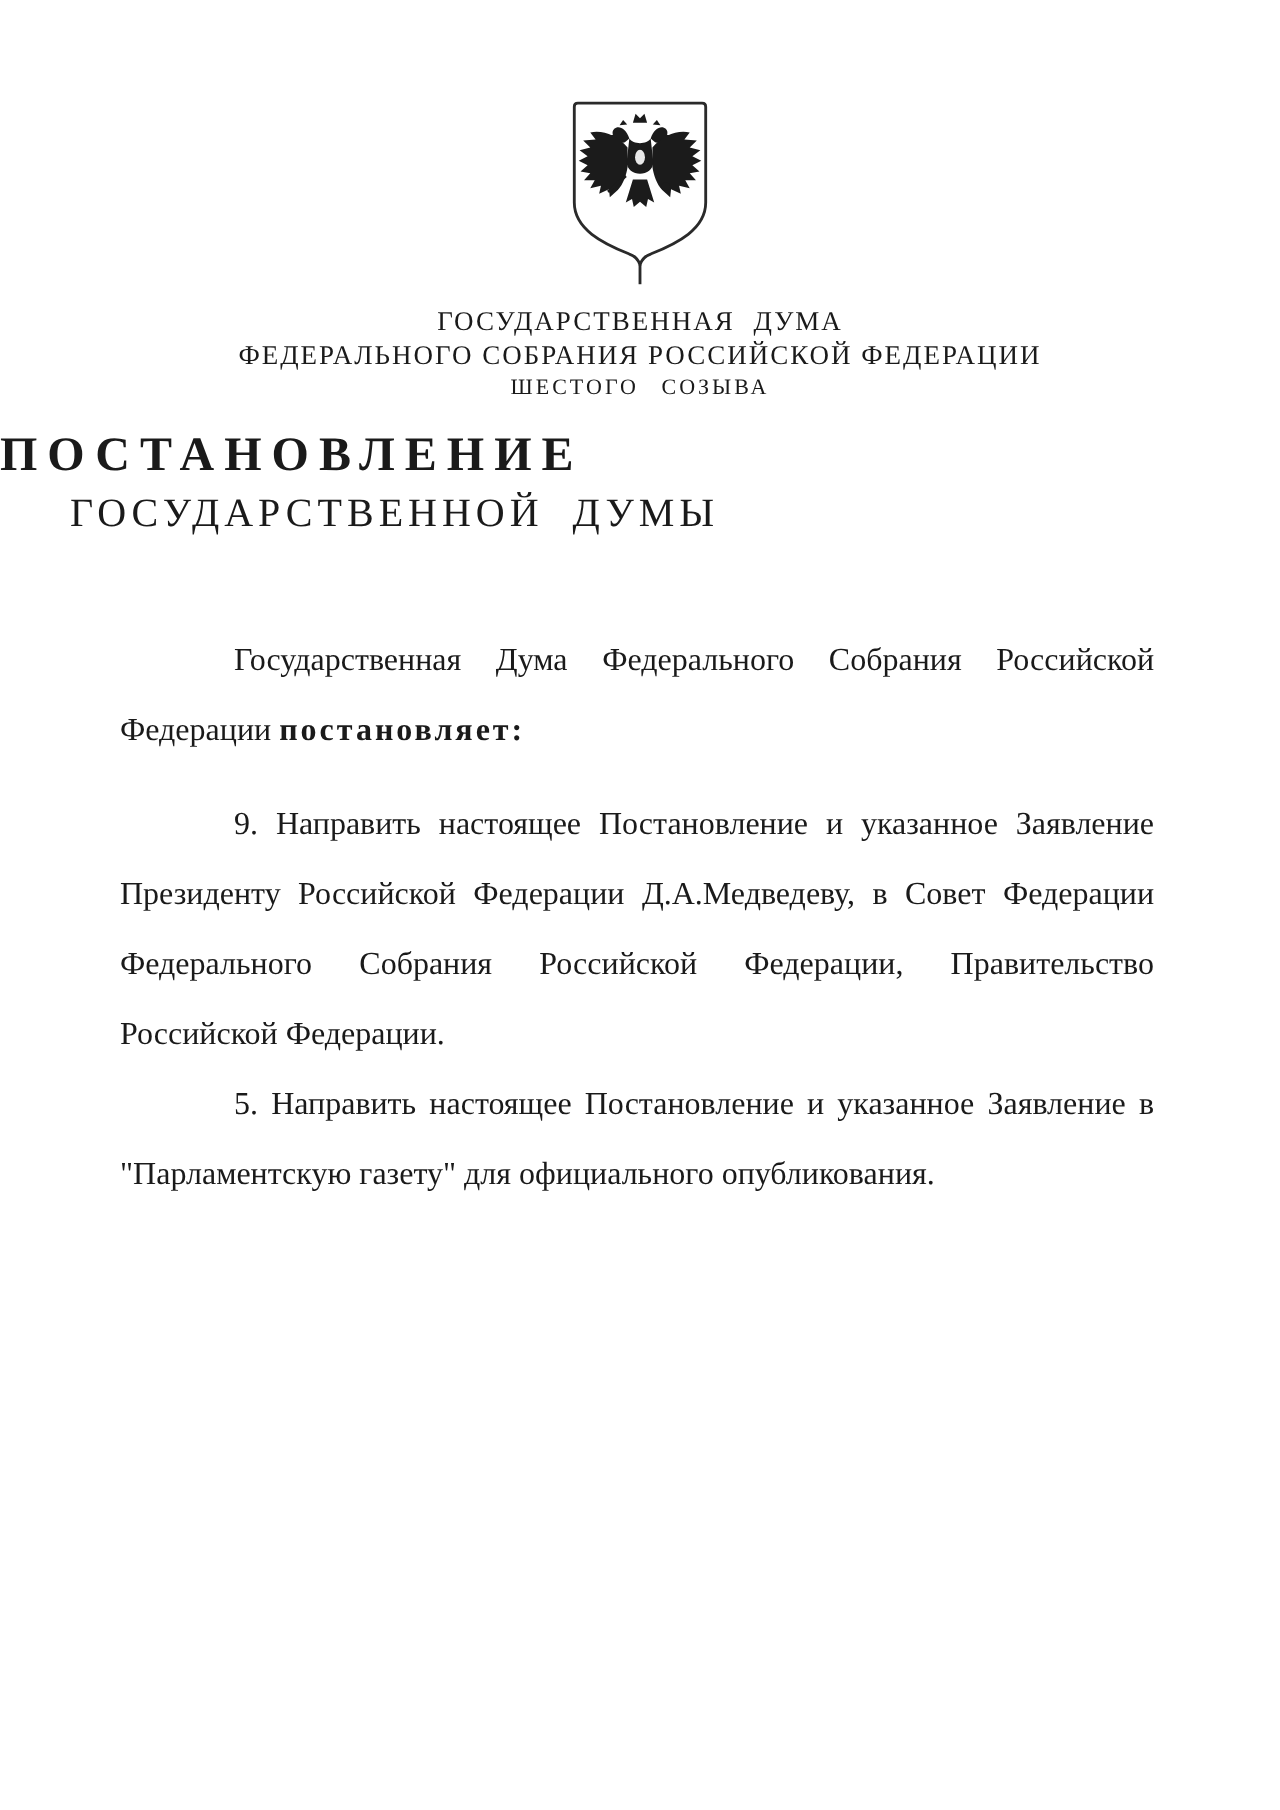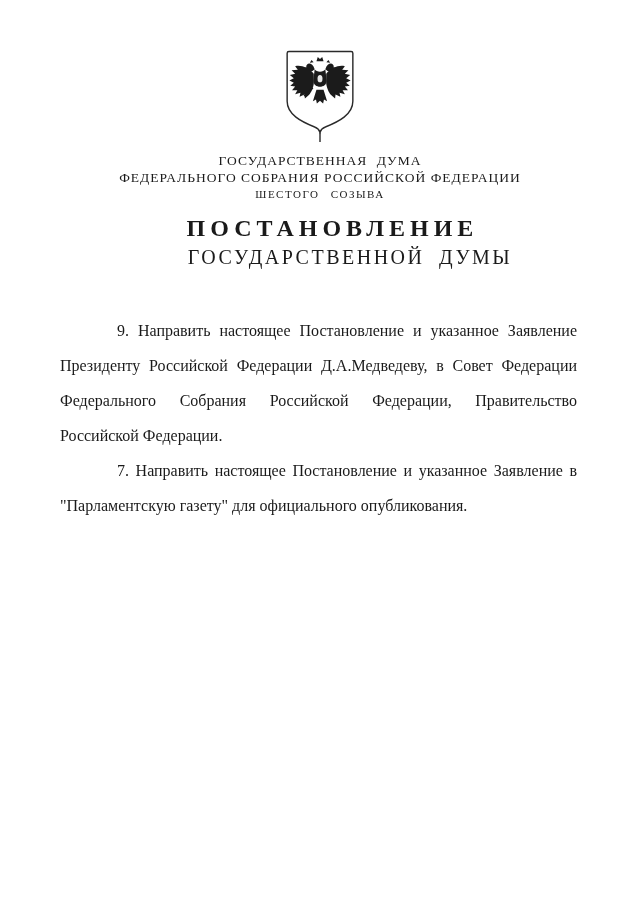--- a/index.html
+++ b/index.html
@@ -16,21 +16,21 @@
   .emblem {
     display: block;
     margin: 48px auto 0 auto;
     width: 80px;
     height: 95px;
   }
   .org-header { margin-top: 9px; text-align: center; }
   .oh1 { font-size: 13.5px; line-height: 17px; letter-spacing: 1px; word-spacing: 5px; }
   .oh2 { font-size: 13.5px; line-height: 17px; letter-spacing: 1px; }
   .oh3 { font-size: 11px; line-height: 17px; letter-spacing: 1.5px; word-spacing: 7px; }
-  .doc-type { text-align: center; padding-left: 25px; }
+  .doc-type { text-align: left; }
   .dt1 { margin-top: 12px; font-size: 24px; font-weight: 700; letter-spacing: 5px; line-height: 26px; }
   .dt2 { margin-top: 4px; font-size: 20px; letter-spacing: 2.5px; word-spacing: 7px; line-height: 24px; margin-left: 35px; }
   .title {
     margin: 54px auto 0 auto;
     width: 512px;
     font-size: 16px;
     font-weight: 700;
     line-height: 19px;
     text-align: center;
   }
@@ -77,17 +77,18 @@
     <div class="oh3">ШЕСТОГО СОЗЫВА</div>
   </div>
 
   <div class="doc-type">
     <div class="dt1">ПОСТАНОВЛЕНИЕ</div>
     <div class="dt2">ГОСУДАРСТВЕННОЙ ДУМЫ</div>
   </div>
 
 
   <div class="doc-body">
+    <p class="intro"><span>Государственная Дума Федерального Собрания Российской Федерации</span> <span class="resolves">постановляет:</span></p>
     <p>9. Направить настоящее Постановление и указанное Заявление Президенту Российской Федерации Д.А.Медведеву, в Совет Федерации Федерального Собрания Российской Федерации, Правительство Российской Федерации.</p>
-    <p>7. Направить настоящее Постановление и указанное Заявление в "Парламентскую газету" для официального опубликования.</p>
+    <p>5. Направить настоящее Постановление и указанное Заявление в "Парламентскую газету" для официального опубликования.</p>
   </div>
 
 </div>
 
 </body></html>

